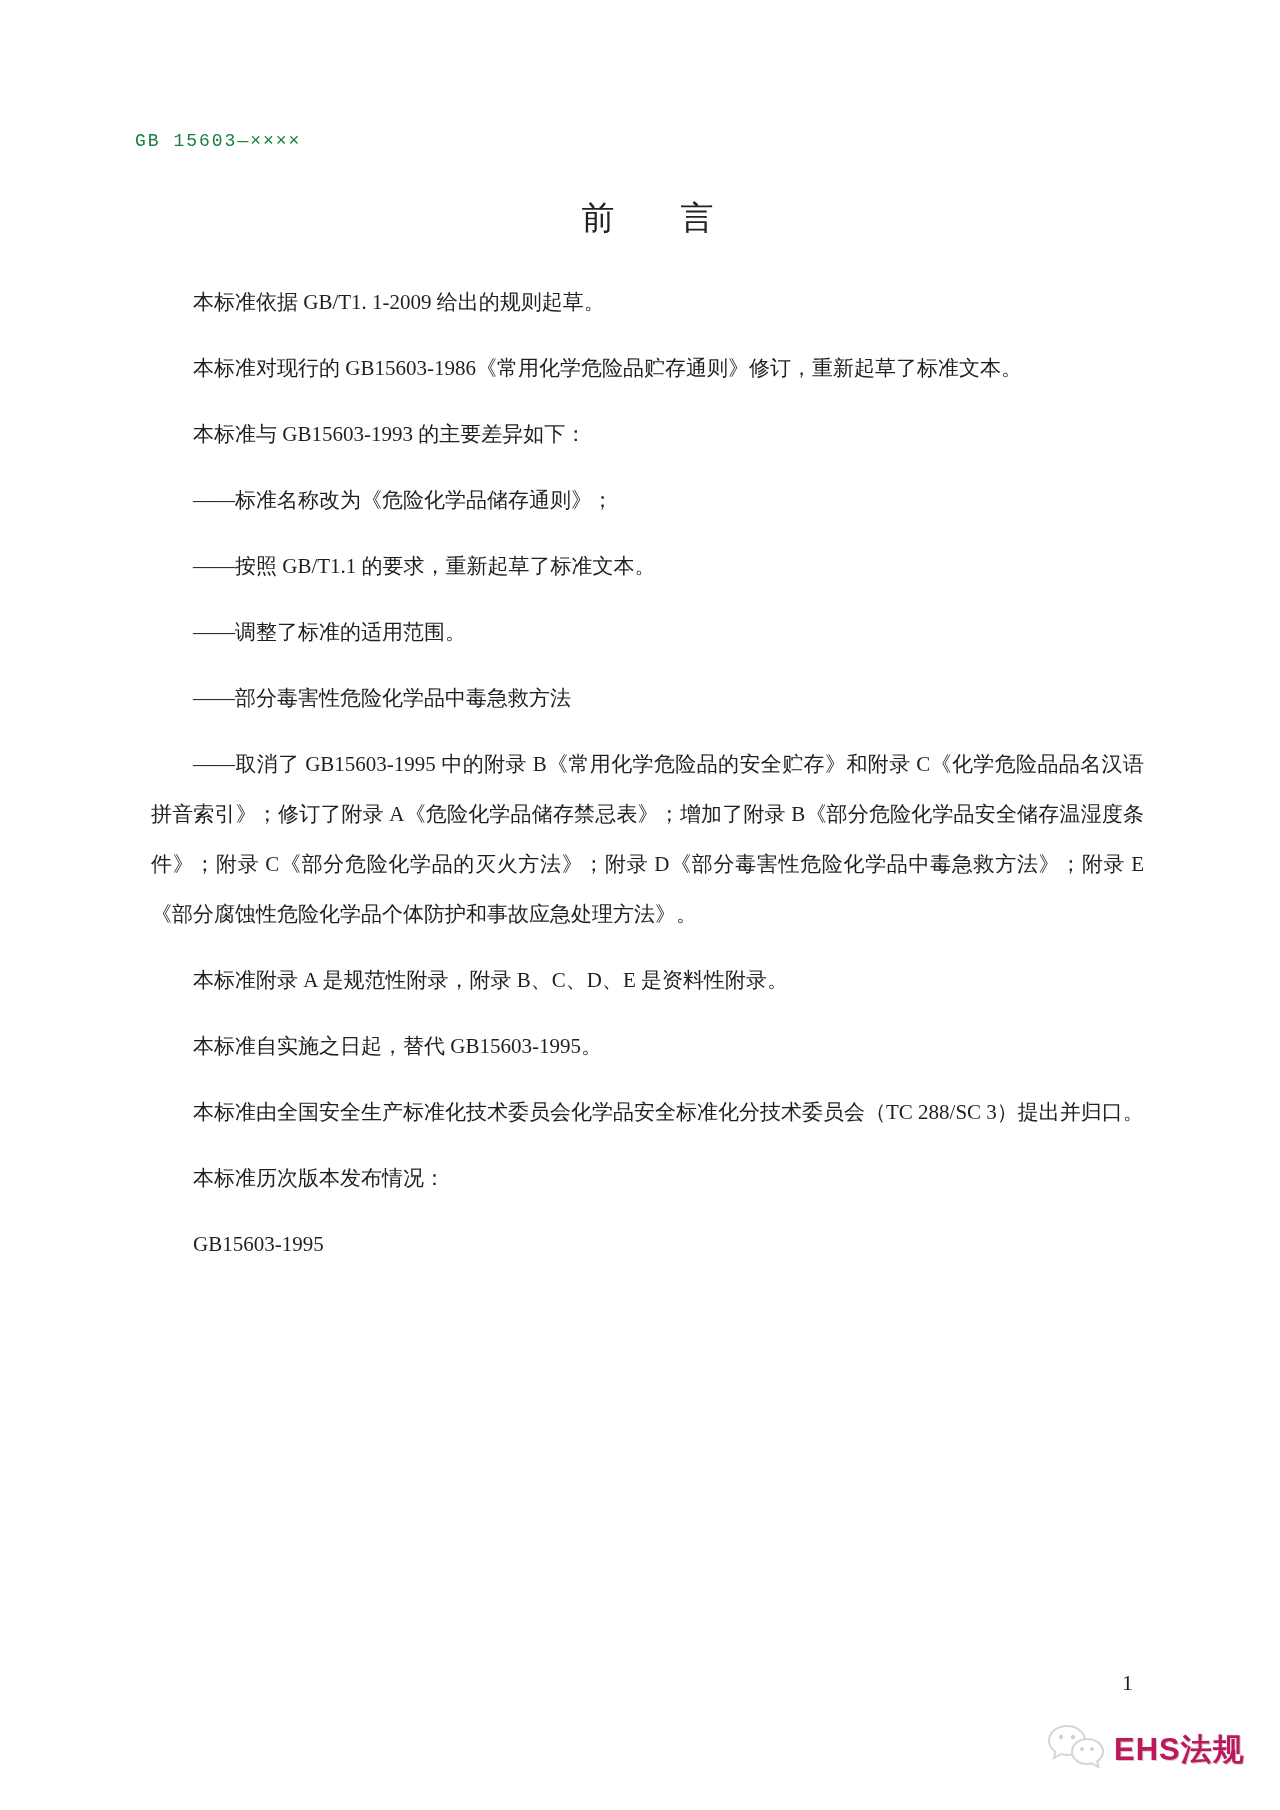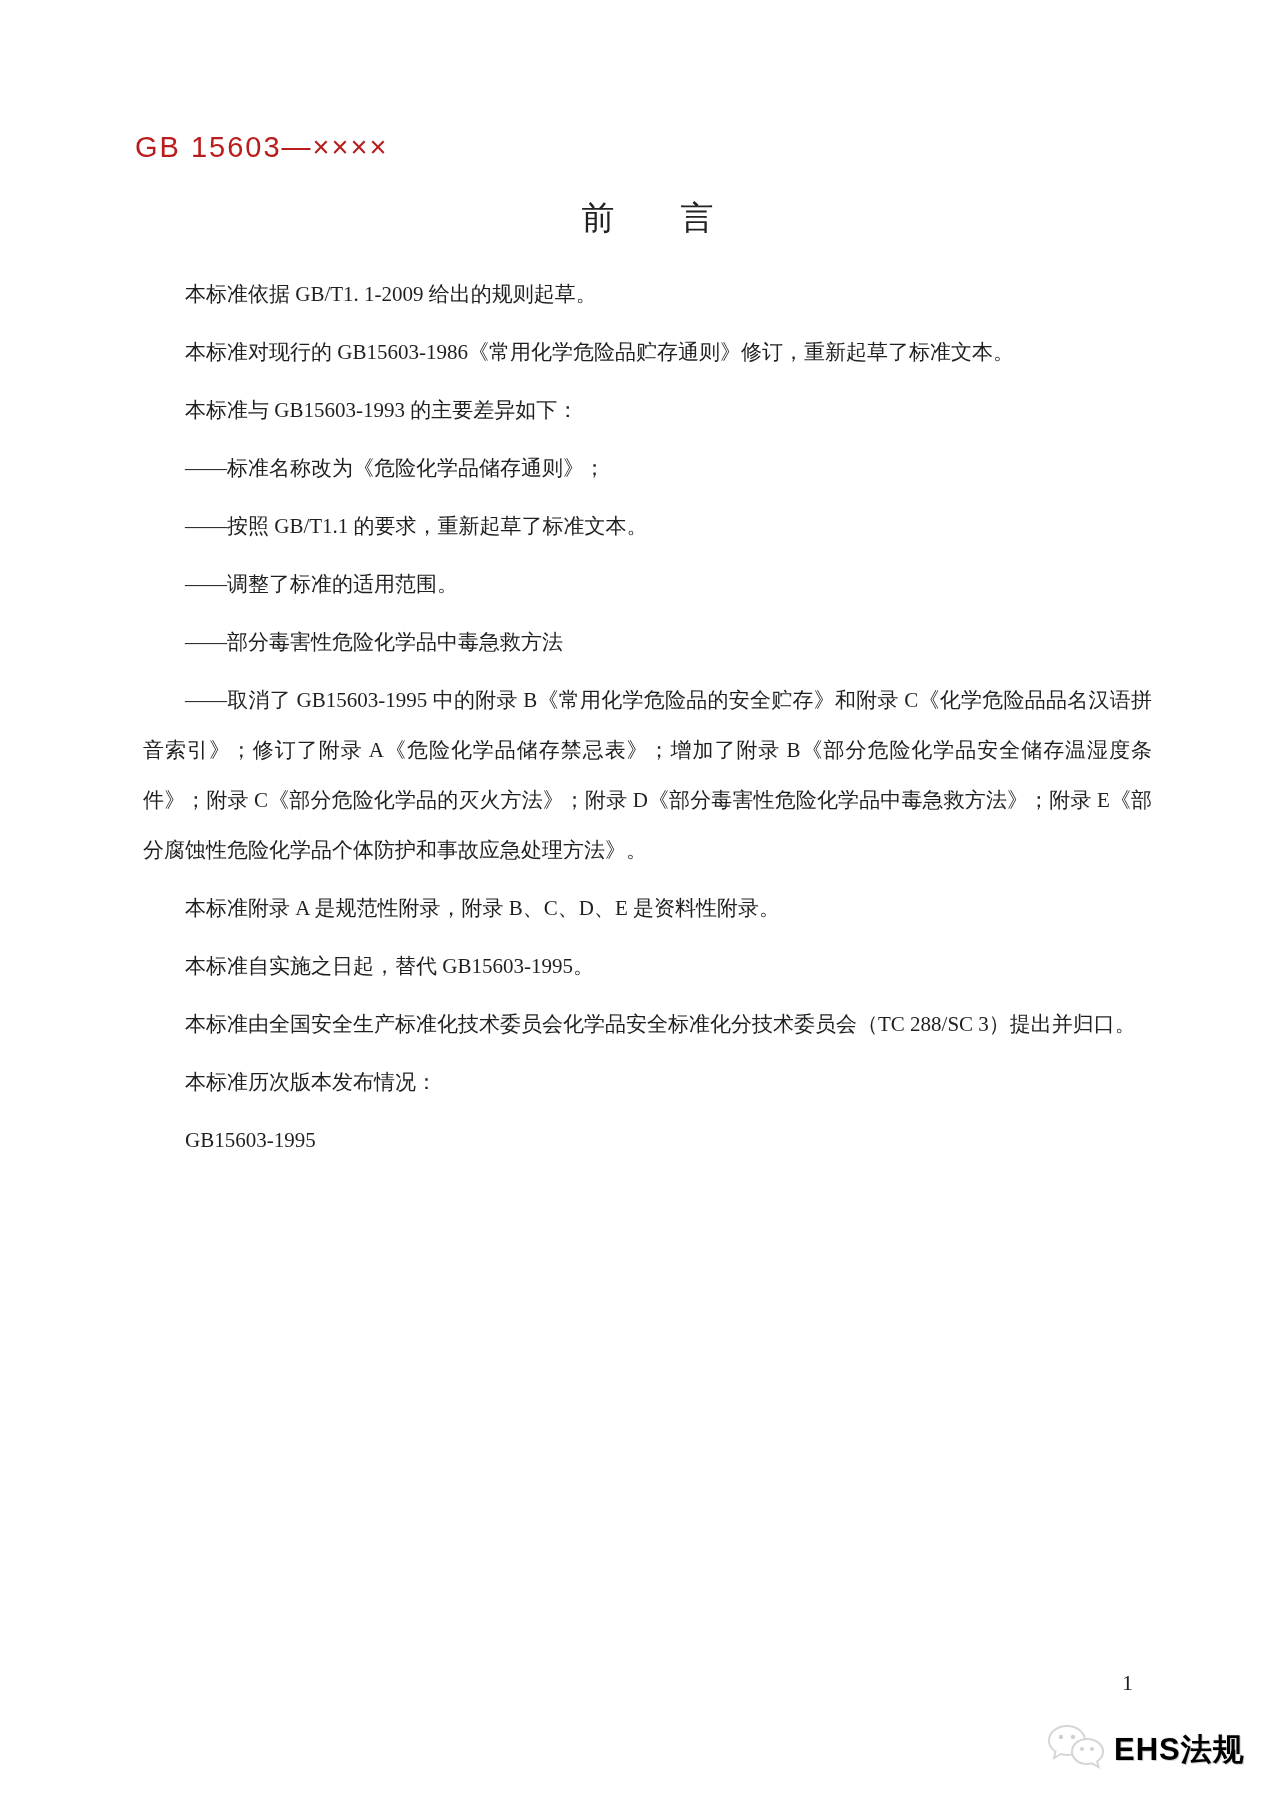--- a/index.html
+++ b/index.html
@@ -10,24 +10,24 @@
     height: 1810px;
     background: #ffffff;
     overflow: hidden;
     font-family: "Liberation Serif", "DejaVu Serif", serif;
     color: #1f1f1f;
   }
   .doc-header {
     position: absolute;
     top: 131px;
     left: 135px;
-    font-family: Liberation Sans, sans-serif;
-    font-size: 29px;
+    font-family: Liberation Mono, monospace;
+    font-size: 18px;
     letter-spacing: 2px;
-    color: #b91c1c;
+    color: #15803d;
     white-space: pre;
   }
   .doc-title {
     position: absolute;
     top: 196px;
     left: 135px;
     width: 1025px;
     text-align: center;
     font-family: "Liberation Sans", "DejaVu Sans", sans-serif;
     font-weight: normal;
@@ -39,42 +39,42 @@
     position: absolute;
     top: 261px;
     left: 135px;
     width: 1025px;
     font-size: 21px;
     line-height: 50px;
     text-align: justify;
   }
   .para {
     text-indent: 2em;
-    margin: 8px;
+    margin: 16px;
   }
   .page-number {
     position: absolute;
     top: 1670px;
     left: 1122px;
     font-size: 22px;
     color: #1f1f1f;
   }
   .watermark {
     position: absolute;
     top: 1722px;
     left: 1046px;
     display: flex;
     align-items: center;
     gap: 6px;
   }
   .watermark .wm-text {
     font-family: "Liberation Sans", "DejaVu Sans", sans-serif;
     font-size: 31px;
     font-weight: bold;
-    color: #000000;
+    color: #be185d;
     text-shadow: -1px -1px 0 #f4f4f4, 1px 1px 0 #cfcfcf;
     letter-spacing: 1px;
     white-space: nowrap;
   }
 </style>
 </head>
 <body>
 
 <div class="page">
 

